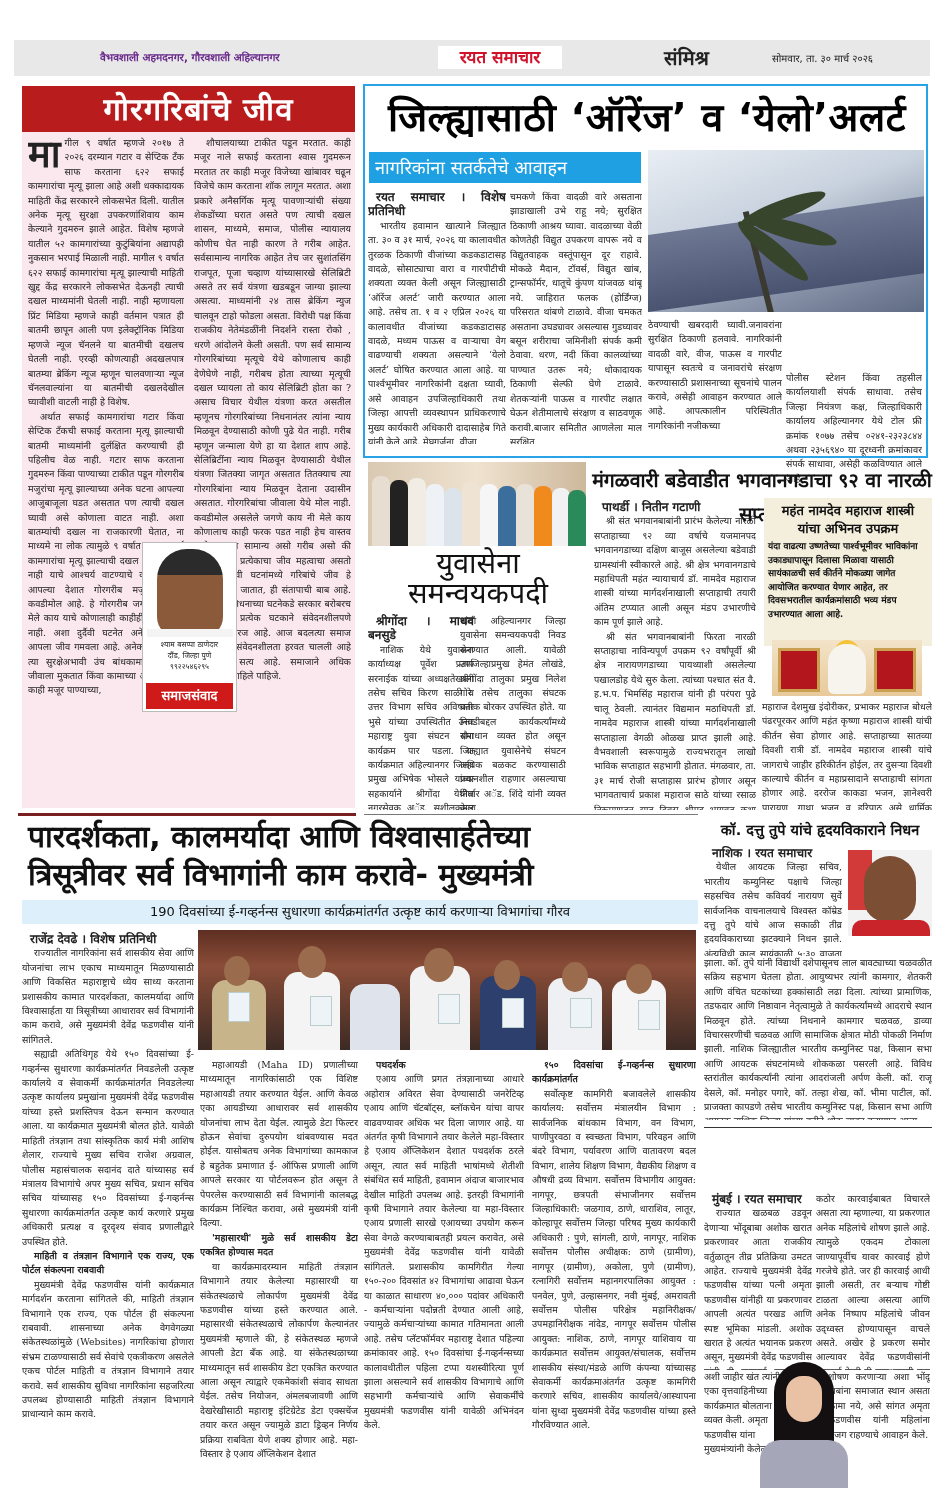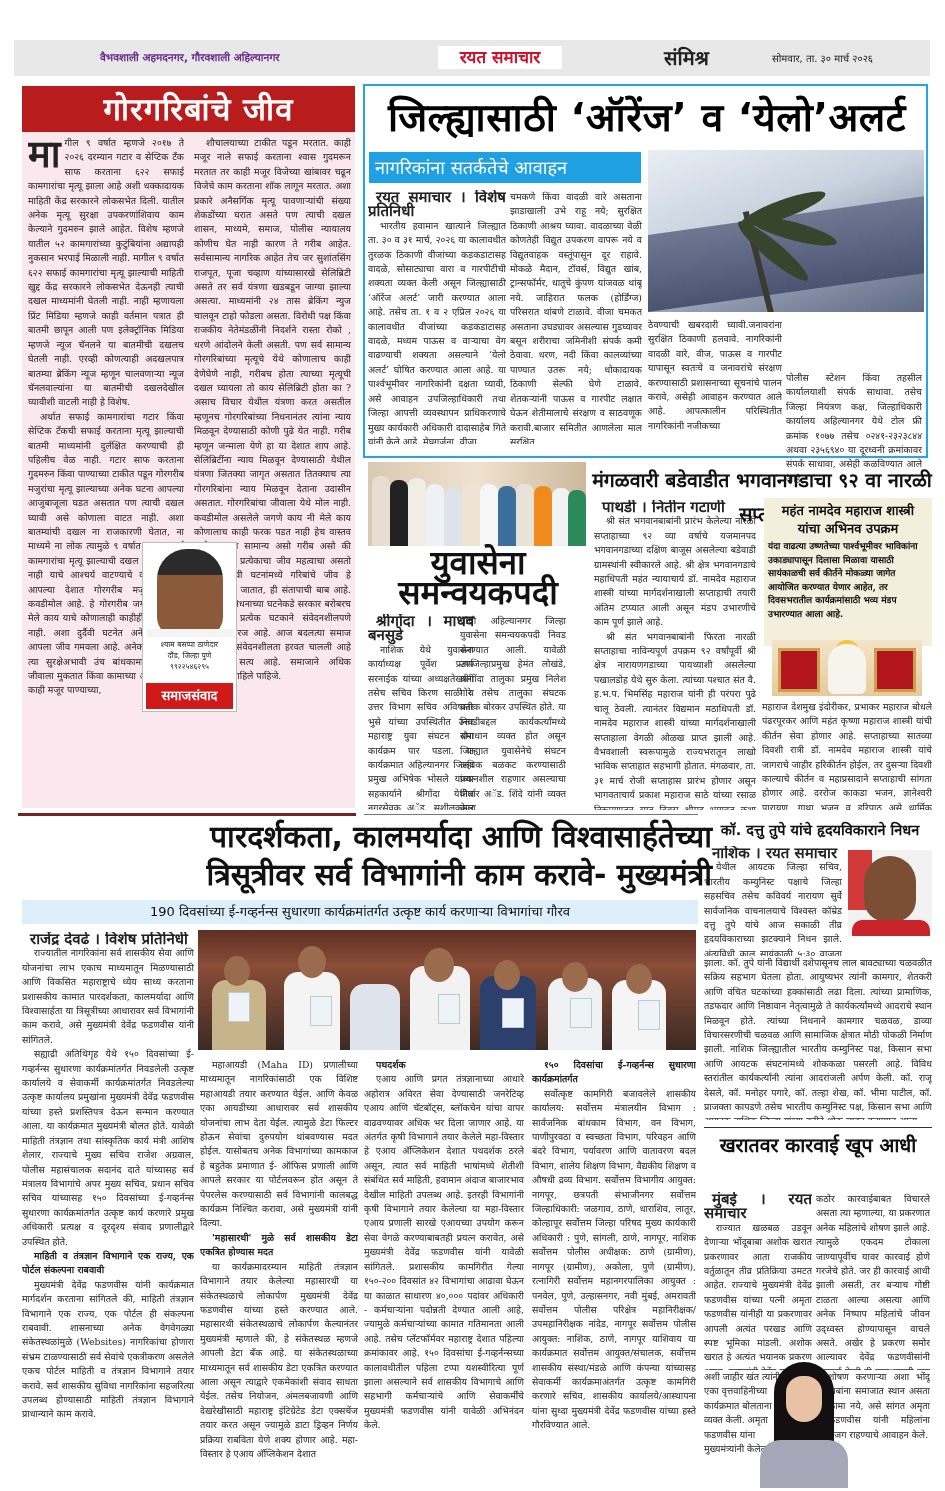--- a/index.html
+++ b/index.html
@@ -1,21 +1,21 @@
 <!DOCTYPE html>
 <html><head>
 <meta charset="utf-8">
 <style>
   * { box-sizing: border-box; margin: 0; padding: 0; }
   html, body { width: 945px; height: 1491px; background: #ffffff; overflow: hidden; }
   body { font-family: "DejaVu Sans", sans-serif; color: #1a1a1a; position: relative; }
   .abs { position: absolute; }
   .body-text { font-family: "DejaVu Serif", serif; font-size: 9.3px; line-height: 14.4px; text-align: justify; color: #222; }
   .body-text p { text-indent: 12px; }
-  .byline { font-weight: bold; font-size: 15px; text-indent: 8px; }
+  .byline { font-weight: bold; font-size: 12px; text-indent: 8px; }
   .col { position: absolute; overflow: hidden; }
 
   
   #masthead { left: 14px; top: 40px; width: 916px; height: 36px; background: #e8e8e8; }
   #mh-tagline { left: 86px; top: 10px; font-size: 10.5px; color: #6a2a8c; font-weight: bold; }
   #mh-logo { left: 424px; top: 6px; width: 124px; height: 23px; background: #fff; color: #d0122a; font-weight: bold; font-size: 17px; text-align: center; line-height: 23px; }
   #mh-section { left: 650px; top: 4px; font-size: 20px; font-weight: bold; color: #222; }
   #mh-date { left: 758px; top: 11px; font-size: 10px; color: #222; }
 
   
@@ -39,40 +39,40 @@
   #s2-photo .trunk { position: absolute; left: 108px; top: 60px; width: 6px; height: 110px; background: #3a3a30; transform: rotate(-14deg); }
   #s2-photo .frond { position: absolute; width: 90px; height: 18px; background: #36452c; border-radius: 50%; }
   #s2-col1 { left: 368px; top: 190px; width: 138px; height: 254px; }
   #s2-col2 { left: 510px; top: 190px; width: 132px; height: 254px; }
   #s2-col3 { left: 648px; top: 318px; width: 134px; height: 138px; }
   #s2-col4 { left: 786px; top: 326px; width: 136px; height: 138px; margin-top: 45px; }
 
   
   #s3-photo { left: 368px; top: 462px; width: 218px; height: 84px; background: linear-gradient(90deg,#d9c9b2,#efe2cf 50%,#cdb89c); overflow: hidden; }
   .person { position: absolute; bottom: 0; width: 18px; border-radius: 8px 8px 0 0; }
-  #s3-head { left: 366px; top: 548px; width: 224px; font-weight: bold; font-size: 33px; line-height: 30px; text-align: center; color: #111; }
+  #s3-head { left: 366px; top: 548px; width: 224px; font-weight: normal; font-size: 29px; line-height: 30px; text-align: center; color: #111; }
   #s3-col1 { left: 368px; top: 614px; width: 106px; height: 196px; }
   #s3-col2 { left: 460px; top: 614px; width: 106px; height: 196px; }
 
   
   #s4-head { left: 592px; top: 464px; width: 340px; font-weight: bold; font-size: 19.5px; line-height: 34px; color: #111; text-align: center; }
   #s4-col1 { left: 594px; top: 500px; width: 162px; height: 310px; }
   #s4-box { left: 764px; top: 498px; width: 168px; height: 148px; background: #f4efdd; }
   #s4-box-head { left: 768px; top: 502px; width: 160px; text-align: center; font-weight: bold; font-size: 13px; line-height: 18px; color: #111; }
   #s4-box-text { left: 768px; top: 540px; width: 160px; font-weight: bold; font-size: 9px; line-height: 13.5px; color: #111; font-family: "DejaVu Serif", serif; }
   #s4-photo { left: 772px; top: 640px; width: 150px; height: 56px; background: linear-gradient(#f2e3c8,#e8c99a); overflow: hidden; }
   #s4-photo .frame { position: absolute; top: 8px; width: 42px; height: 44px; border: 3px solid #c9a050; background: #b3161c; }
   #s4-photo .deity { position: absolute; left: 56px; top: 4px; width: 38px; height: 50px; background: #f7f4ee; border-radius: 18px 18px 6px 6px; }
   #s4-photo .halo { position: absolute; left: 63px; top: 0; width: 24px; height: 24px; border-radius: 50%; background: #f5c33b; }
   #s4-col2 { left: 762px; top: 700px; width: 170px; height: 110px; }
 
   
   #s5-rule1 { left: 18px; top: 813px; width: 338px; height: 3px; background: #7a1f1f; }
   #s5-rule2 { left: 364px; top: 814px; width: 334px; height: 1px; background: #777; }
-  #s5-head { left: 22px; top: 818px; width: 690px; text-align: right; font-weight: bold; font-size: 30px; line-height: 38px; color: #111; }
+  #s5-head { left: 28px; top: 818px; width: 690px; text-align: left; font-weight: bold; font-size: 30px; line-height: 38px; color: #111; }
   #s5-sub { left: 22px; top: 900px; width: 676px; height: 24px; background: #ddeffa; text-align: center; font-size: 13px; line-height: 24px; color: #111; }
   #s5-col1 { left: 22px; top: 932px; width: 172px; height: 555px; }
   #s5-photo { left: 198px; top: 930px; width: 498px; height: 120px; background: linear-gradient(#5e2f22,#8a4d38 30%,#3c2a24); overflow: hidden; }
   .suit { position: absolute; bottom: 0; border-radius: 14px 14px 0 0; }
   .head { position: absolute; border-radius: 50%; background: #9a6b4c; }
   .booklet { position: absolute; width: 22px; height: 30px; background: #eef3f8; border: 1px solid #bcc; }
   #s5-col2 { left: 200px; top: 1058px; width: 158px; height: 430px; }
   #s5-col3 { left: 364px; top: 1058px; width: 160px; height: 430px; }
   #s5-col4 { left: 532px; top: 1058px; width: 164px; height: 430px; }
   .subhead { font-weight: bold; text-indent: 8px; }
@@ -258,21 +258,20 @@
   <div class="bg"></div>
   <div class="h"></div>
   <div class="s"></div>
 </div>
 <div id="s6-col-bot" class="col body-text">
   <p style="text-indent:0">झाला. कॉ. तुपे यांनी विद्यार्थी दशेपासूनच लाल बावट्याच्या चळवळीत सक्रिय सहभाग घेतला होता. आयुष्यभर त्यांनी कामगार, शेतकरी आणि वंचित घटकांच्या हक्कांसाठी लढा दिला. त्यांच्या प्रामाणिक, तडफदार आणि निष्ठावान नेतृत्वामुळे ते कार्यकर्त्यांमध्ये आदराचे स्थान मिळवून होते. त्यांच्या निधनाने कामगार चळवळ, डाव्या विचारसरणीची चळवळ आणि सामाजिक क्षेत्रात मोठी पोकळी निर्माण झाली. नाशिक जिल्ह्यातील भारतीय कम्युनिस्ट पक्ष, किसान सभा आणि आयटक संघटनांमध्ये शोककळा पसरली आहे. विविध स्तरांतील कार्यकर्त्यांनी त्यांना आदरांजली अर्पण केली. कॉ. राजू देसले, कॉ. मनोहर पगारे, कॉ. तल्हा शेख, कॉ. भीमा पाटील, कॉ. प्राजक्ता कापडणे तसेच भारतीय कम्युनिस्ट पक्ष, किसान सभा आणि आयटक नाशिक जिल्हा यांच्या वतीने शोक व्यक्त करण्यात आला.</p>
 </div>
 <div id="s6-rule" class="abs"></div>
 
 <div id="s7-head" class="abs">
-  <div>खरातवर कारवाई खूप आधी</div>
 </div>
 <div id="s7-col1" class="col body-text">
   <div class="byline">मुंबई । रयत समाचार</div>
   <p>राज्यात खळबळ उडवून देणाऱ्या भोंदूबाबा अशोक खरात प्रकरणावर आता राजकीय वर्तुळातून तीव्र प्रतिक्रिया उमटत आहेत. राज्याचे मुख्यमंत्री देवेंद्र फडणवीस यांच्या पत्नी अमृता फडणवीस यांनीही या प्रकरणावर आपली अत्यंत परखड आणि स्पष्ट भूमिका मांडली. अशोक खरात हे अत्यंत भयानक प्रकरण असून, मुख्यमंत्री देवेंद्र फडणवीस यांनी ही कारवाई खूप आधी करायला हवी होती,</p>
 </div>
 <div id="s7-col2" class="col body-text">
   <p style="text-indent:0">कठोर कारवाईबाबत विचारले असता त्या म्हणाल्या, या प्रकरणात अनेक महिलांचे शोषण झाले आहे. त्यामुळे एकदम टोकाला जाण्यापूर्वीच यावर कारवाई होणे गरजेचे होते. जर ही कारवाई आधी झाली असती, तर बऱ्याच गोष्टी टाळता आल्या असत्या आणि अनेक निष्पाप महिलांचे जीवन उद्ध्वस्त होण्यापासून वाचले असते. अखेर हे प्रकरण समोर आल्यावर देवेंद्र फडणवीसांनी कारवाई केली ही समाधानाची बाब आहे. महिलांचे</p>
 </div>
 <div id="s7-col1b" class="col body-text">
   <p style="text-indent:0;text-align:left">अशी जाहीर खंत त्यांनी एका वृत्तवाहिनीच्या कार्यक्रमात बोलताना व्यक्त केली. अमृता फडणवीस यांना मुख्यमंत्र्यांनी केलेल्या</p>

